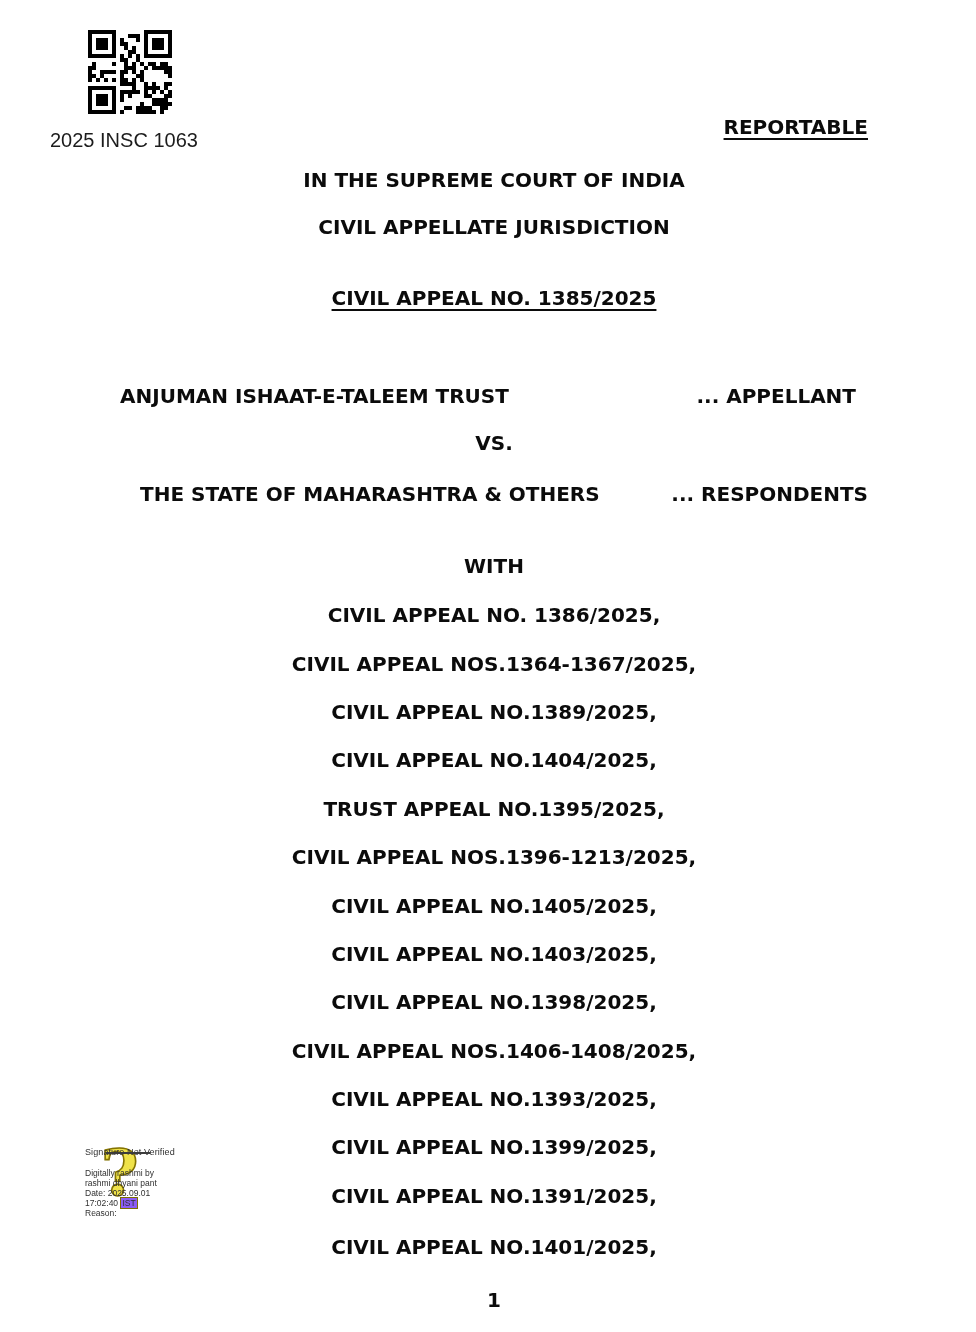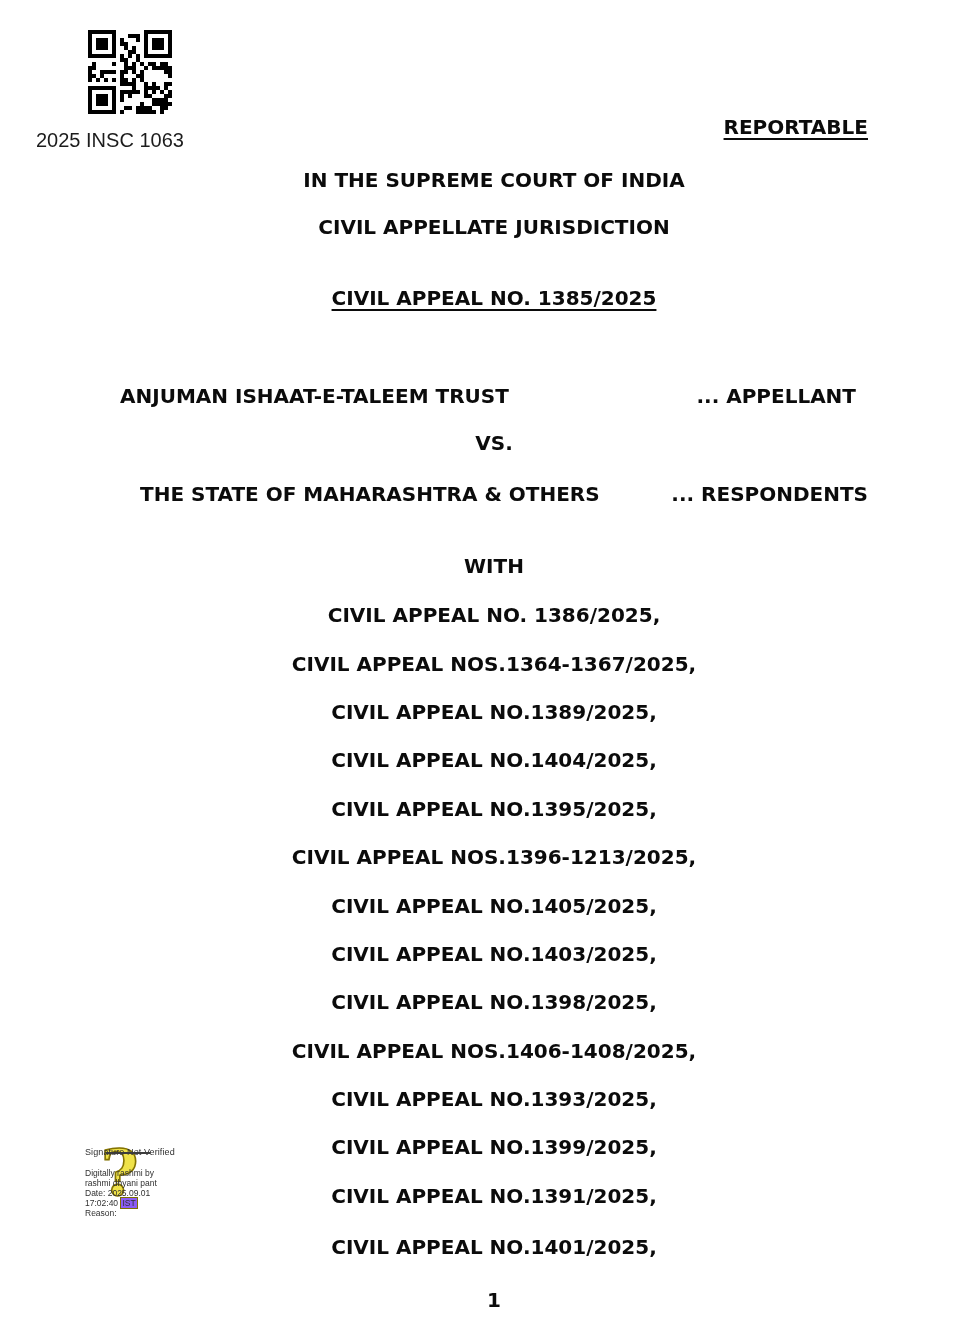--- a/index.html
+++ b/index.html
@@ -10,21 +10,21 @@
     font-family:"DejaVu Sans", sans-serif;
     color:#0b0b0b;
     overflow:hidden;
   }
   .b { font-weight:700; font-size:20px; line-height:23px; }
   .centered { position:absolute; left:120px; right:108px; text-align:center; }
 
   .qr { position:absolute; left:88px; top:30px; width:84px; height:84px; fill:#000; shape-rendering:crispEdges; }
 
   .insc {
-    position:absolute; left:36px; top:128px;
+    position:absolute; left:50px; top:128px;
     font-family:"Liberation Sans", sans-serif;
     font-size:20px; line-height:24px; color:#1c1c1c;
   }
   .reportable {
     position:absolute; right:108px; top:116px;
     font-weight:700; font-size:20px; line-height:23px;
     text-decoration:underline; text-decoration-thickness:2px; text-underline-offset:4px;
   }
   .court { top:169px; }
   .jurisdiction { top:216px; }
@@ -314,21 +314,21 @@
     <span>... RESPONDENTS</span>
   </div>
 
   <div class="centered b with">WITH</div>
 
   <div class="appeals">
     <div class="appeal">CIVIL APPEAL NO. 1386/2025,</div>
     <div class="appeal">CIVIL APPEAL NOS.1364-1367/2025,</div>
     <div class="appeal">CIVIL APPEAL NO.1389/2025,</div>
     <div class="appeal">CIVIL APPEAL NO.1404/2025,</div>
-    <div class="appeal">CIVIL APPEAL NO.1395/2025,</div>
+    <div class="appeal">TRUST APPEAL NO.1395/2025,</div>
     <div class="appeal">CIVIL APPEAL NOS.1396-1213/2025,</div>
     <div class="appeal">CIVIL APPEAL NO.1405/2025,</div>
     <div class="appeal">CIVIL APPEAL NO.1403/2025,</div>
     <div class="appeal">CIVIL APPEAL NO.1398/2025,</div>
     <div class="appeal">CIVIL APPEAL NOS.1406-1408/2025,</div>
     <div class="appeal">CIVIL APPEAL NO.1393/2025,</div>
     <div class="appeal">CIVIL APPEAL NO.1399/2025,</div>
     <div class="appeal">CIVIL APPEAL NO.1391/2025,</div>
     <div class="appeal">CIVIL APPEAL NO.1401/2025,</div>
   </div>

